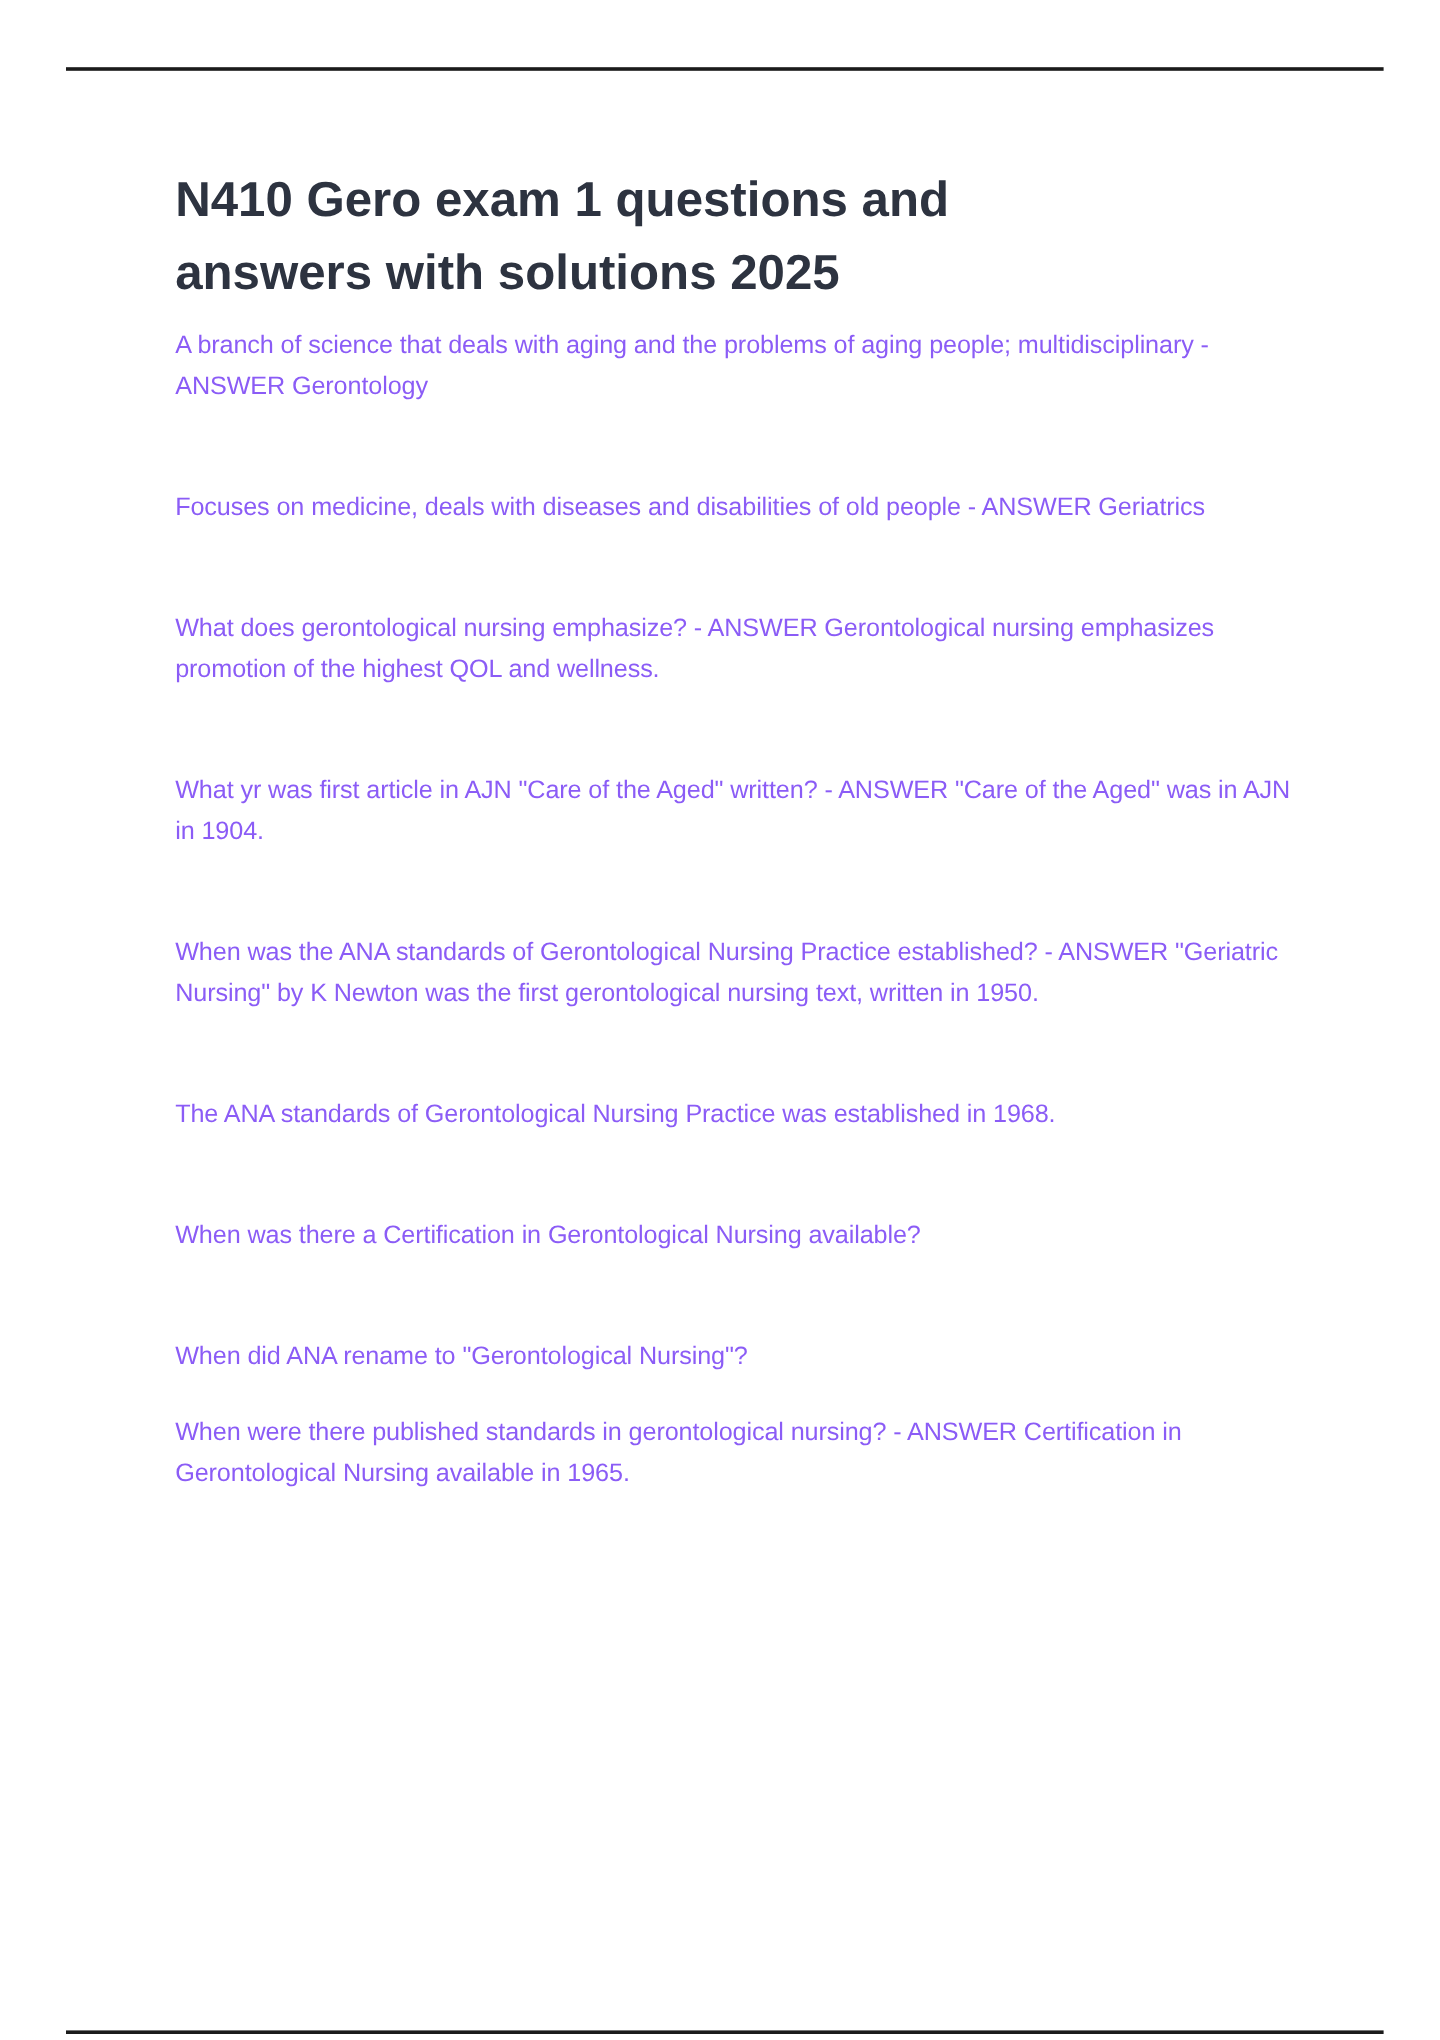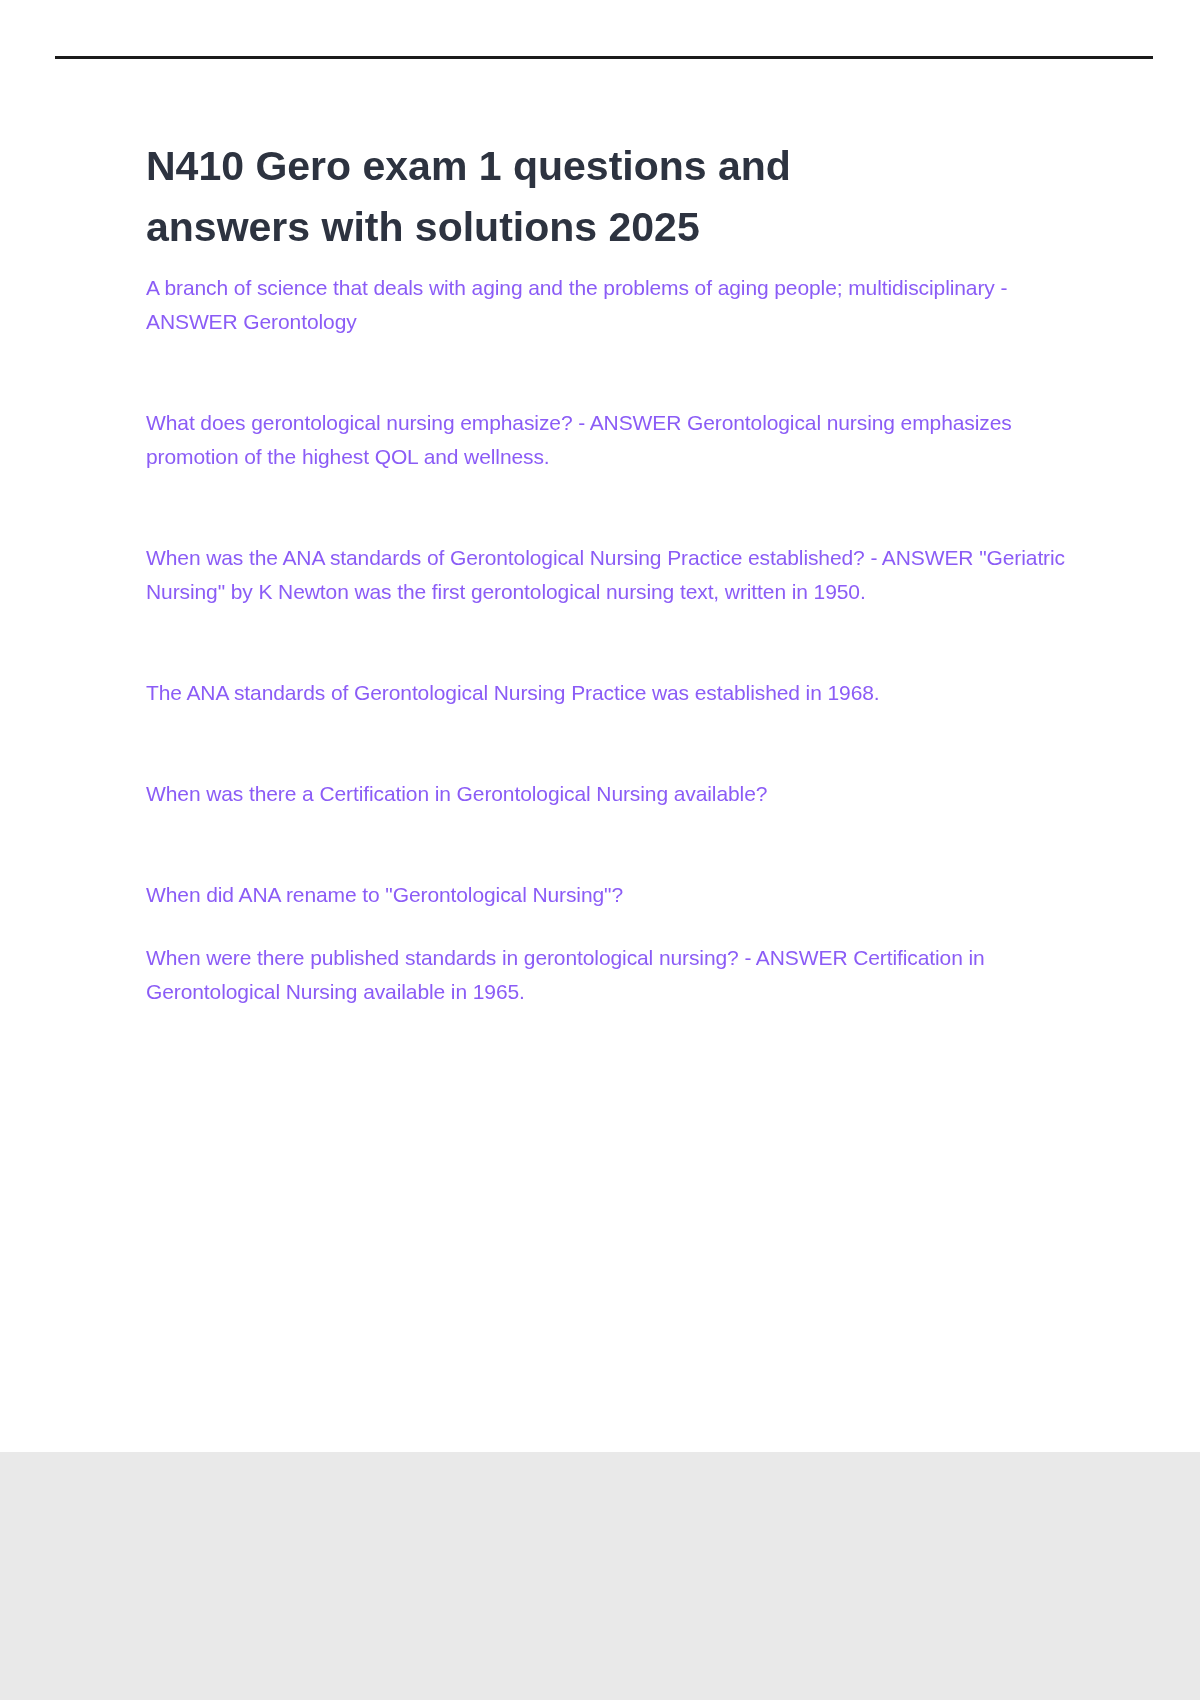--- a/index.html
+++ b/index.html
@@ -1,20 +1,20 @@
 <!DOCTYPE html>
 <html><head>
 <meta charset="utf-8">
 <style>
   * { margin: 0; padding: 0; box-sizing: border-box; }
   html, body { background: #e9e9e9; }
   .page {
     position: relative;
     width: 1200px;
-    height: 1452px;
+    height: 1700px;
     background: #ffffff;
     overflow: hidden;
     font-family: "Liberation Sans", "DejaVu Sans", sans-serif;
   }
   .rule {
     position: absolute;
     left: 55px;
     width: 1098px;
     height: 3px;
     background: #1b1b1b;
@@ -59,21 +59,23 @@
 
   <div class="content">
 
     <h1 class="doc-title">
       <span>N410 Gero exam 1 questions and</span>
       <span>answers with solutions 2025</span>
     </h1>
 
     <div class="body-text">
       <p>A branch of science that deals with aging and the problems of aging people; multidisciplinary - ANSWER Gerontology</p>
+      <p>Focuses on medicine, deals with diseases and disabilities of old people - ANSWER Geriatrics</p>
       <p>What does gerontological nursing emphasize? - ANSWER Gerontological nursing emphasizes promotion of the highest QOL and wellness.</p>
+      <p>What yr was first article in AJN "Care of the Aged" written? - ANSWER "Care of the Aged" was in AJN in 1904.</p>
       <p>When was the ANA standards of Gerontological Nursing Practice established? - ANSWER "Geriatric Nursing" by K Newton was the first gerontological nursing text, written in 1950.</p>
       <p>The ANA standards of Gerontological Nursing Practice was established in 1968.</p>
       <p>When was there a Certification in Gerontological Nursing available?</p>
       <p class="tight">When did ANA rename to "Gerontological Nursing"?</p>
       <p>When were there published standards in gerontological nursing? - ANSWER Certification in Gerontological Nursing available in 1965.</p>
     </div>
 
   </div>
 
   <div class="rule rule-bottom"></div>

